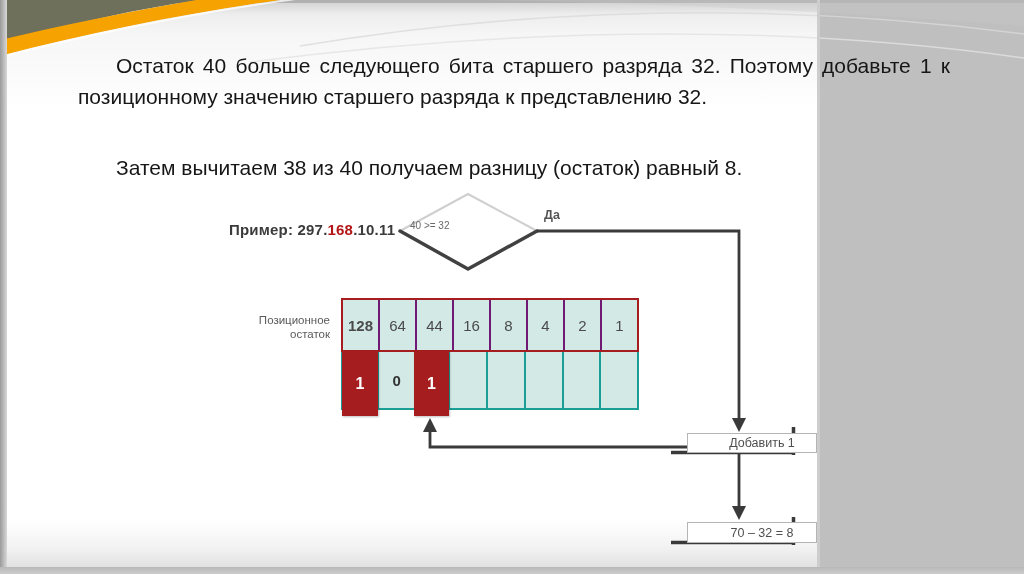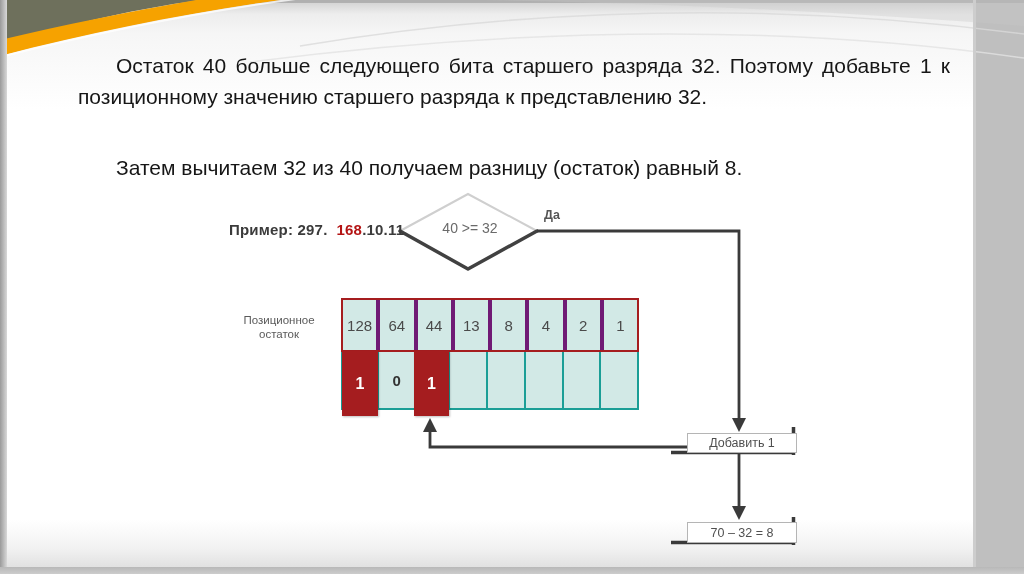--- a/index.html
+++ b/index.html
@@ -1,52 +1,52 @@
 <!DOCTYPE html>
 <html><head>
 <meta charset="utf-8">
 <style>
   html,body{margin:0;padding:0;width:1024px;height:574px;overflow:hidden;
     font-family:"Liberation Sans", sans-serif;background:#bfbfbf;}
-  .slide{position:absolute;left:0;top:0;width:976px;height:574px;
+  .slide{position:absolute;left:0;top:0;width:820px;height:574px;
     background:linear-gradient(180deg,#cfcfcf 0px,#ededed 14px,#f6f6f6 34px,#ffffff 110px,#ffffff 520px,#f2f2f2 548px,#e2e2e2 566px);}
   
   .frame-left{position:absolute;left:0;top:0;width:7px;height:574px;z-index:40;
     background:linear-gradient(90deg,#9a9a9a,#d8d8d8);}
   .frame-bottom{position:absolute;left:0;bottom:0;width:1024px;height:7px;z-index:40;
     background:linear-gradient(180deg,#b8b8b8,#cccccc);}
   .frame-right{position:absolute;right:0;top:0;width:3px;height:574px;z-index:40;background:#cdcdcd;}
   .decor{position:absolute;left:0;top:0;z-index:5;pointer-events:none;}
   .flow{position:absolute;left:0;top:0;z-index:10;pointer-events:none;}
   .para{position:absolute;left:78px;width:872px;z-index:12;
     font-size:21px;line-height:31px;color:#161616;text-align:justify;text-indent:38px;}
   .p1{top:50px;}
   .p2{top:152px;}
   .example{position:absolute;left:229px;top:221px;z-index:12;
     font-size:15px;font-weight:bold;color:#3b3b3b;letter-spacing:.2px;}
-  .example .hl{color:#b41414;margin-left:9px;}
+  .example .hl{color:#b41414;}
   .cond{position:absolute;left:410px;top:220px;width:120px;z-index:12;
-    text-align:center;font-size:14px;color:#6a6a6a;}
+    text-align:left;font-size:10px;color:#6a6a6a;}
   .branch{position:absolute;left:544px;top:208px;z-index:12;font-size:12.5px;color:#555555;font-weight:bold;}
   .pos-label{position:absolute;left:228px;top:313px;width:102px;z-index:12;
-    text-align:center;font-size:11.5px;line-height:14px;color:#5a5a5a;}
+    text-align:right;font-size:11.5px;line-height:14px;color:#5a5a5a;}
   .trow{position:absolute;left:341px;top:298px;width:294px;height:50px;z-index:12;
     display:flex;background:#d2e9e6;border:2px solid #a51d1f;}
-  .trow .cell{flex:1;border-left:4px solid #701a75;display:flex;align-items:center;justify-content:center;
+  .trow .cell{flex:1;border-left:2px solid #701a75;display:flex;align-items:center;justify-content:center;
     font-size:15px;color:#4a4a4a;}
-  .trow .cell:first-child{border-left:none;}
+  .trow .cell:first-child{border-left:none;font-weight:bold;}
   .brow{position:absolute;left:341px;top:352px;width:294px;height:56px;z-index:12;
     display:flex;background:#d2e9e6;border-left:2px solid #1b9e96;border-right:2px solid #1b9e96;border-bottom:2px solid #1b9e96;}
   .brow .cell{flex:1;border-left:2px solid #1b9e96;display:flex;align-items:center;justify-content:center;
     font-size:15px;font-weight:bold;color:#333333;}
   .brow .cell:first-child{border-left:none;}
   .brow .cell.active{background:#a51d1f;color:#ffffff;font-size:16px;
     margin:-1px -1px -8px -1px;border-left:none;z-index:13;box-shadow:1px 1px 2px rgba(0,0,0,.25);}
   .fbox{position:absolute;z-index:12;background:#ffffff;border:1px solid #b5b5b5;
-    display:flex;align-items:center;justify-content:center;font-size:12.5px;color:#4f4f4f;}
+    display:flex;align-items:center;justify-content:center;font-size:12.5px;color:#4f4f4f;padding-left:20px;}
   .box-add{left:687px;top:433px;width:108px;height:18px;}
   .box-sub{left:687px;top:522px;width:108px;height:19px;}
 </style>
 </head>
 <body>
 
 <div class="slide">
 
   <svg class="decor" width="1024" height="130" viewBox="0 0 1024 130">
     <rect x="0" y="0" width="1024" height="3" fill="#a8a8a8" opacity="0.8"></rect>
@@ -73,37 +73,37 @@
     <path d="M687,447 L430,447 L430,432" stroke="#3a3a3a" stroke-width="2.8" fill="none"></path>
     <polygon points="423,432 437,432 430,418" fill="#3a3a3a"></polygon>
 
     <path d="M671,452.5 L793,452.5" stroke="#3a3a3a" stroke-width="3.5" fill="none"></path>
     <path d="M793.5,427 L793.5,455" stroke="#3a3a3a" stroke-width="3.5" fill="none"></path>
     <path d="M671,542.5 L793,542.5" stroke="#3a3a3a" stroke-width="3.5" fill="none"></path>
     <path d="M793.5,517 L793.5,545" stroke="#3a3a3a" stroke-width="3.5" fill="none"></path>
   </svg>
 
   <div class="para p1">Остаток 40 больше следующего бита старшего разряда 32. Поэтому добавьте 1 к позиционному значению старшего разряда к представлению 32.</div>
-  <div class="para p2">Затем вычитаем 32 из 40 получаем разницу (остаток) равный 8.</div>
+  <div class="para p2">Затем вычитаем 38 из 40 получаем разницу (остаток) равный 8.</div>
 
   <div class="example"><span>Пример: 297.</span><span class="hl">168</span><span>.10.11</span></div>
 
   <div class="cond">40 &gt;= 32</div>
   <div class="branch">Да</div>
 
   <div class="pos-label">
     <div>Позиционное</div>
     <div>остаток</div>
   </div>
 
   <div class="trow">
     <div class="cell">128</div>
     <div class="cell">64</div>
     <div class="cell">44</div>
-    <div class="cell">13</div>
+    <div class="cell">16</div>
     <div class="cell">8</div>
     <div class="cell">4</div>
     <div class="cell">2</div>
     <div class="cell">1</div>
   </div>
 
   <div class="brow">
     <div class="cell active">1</div>
     <div class="cell">0</div>
     <div class="cell active">1</div>

